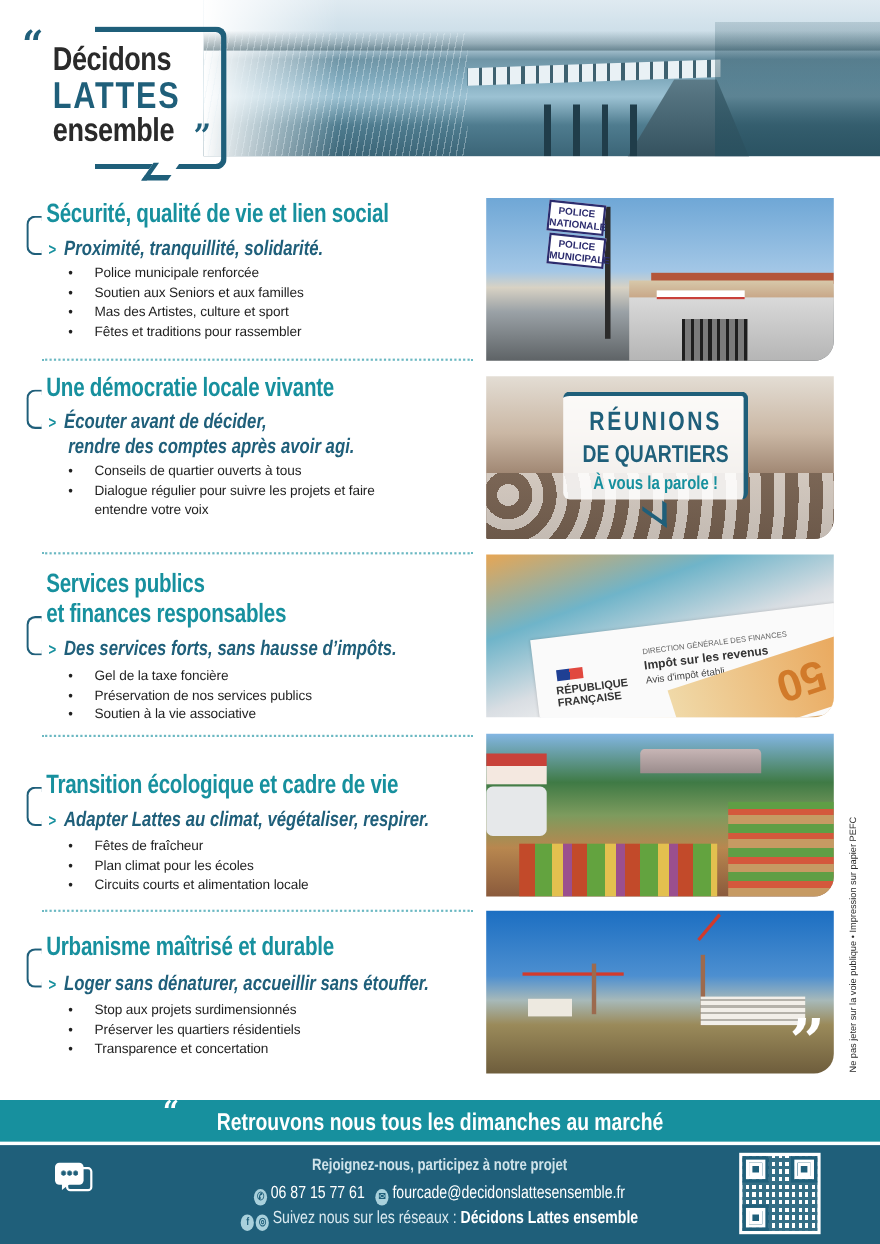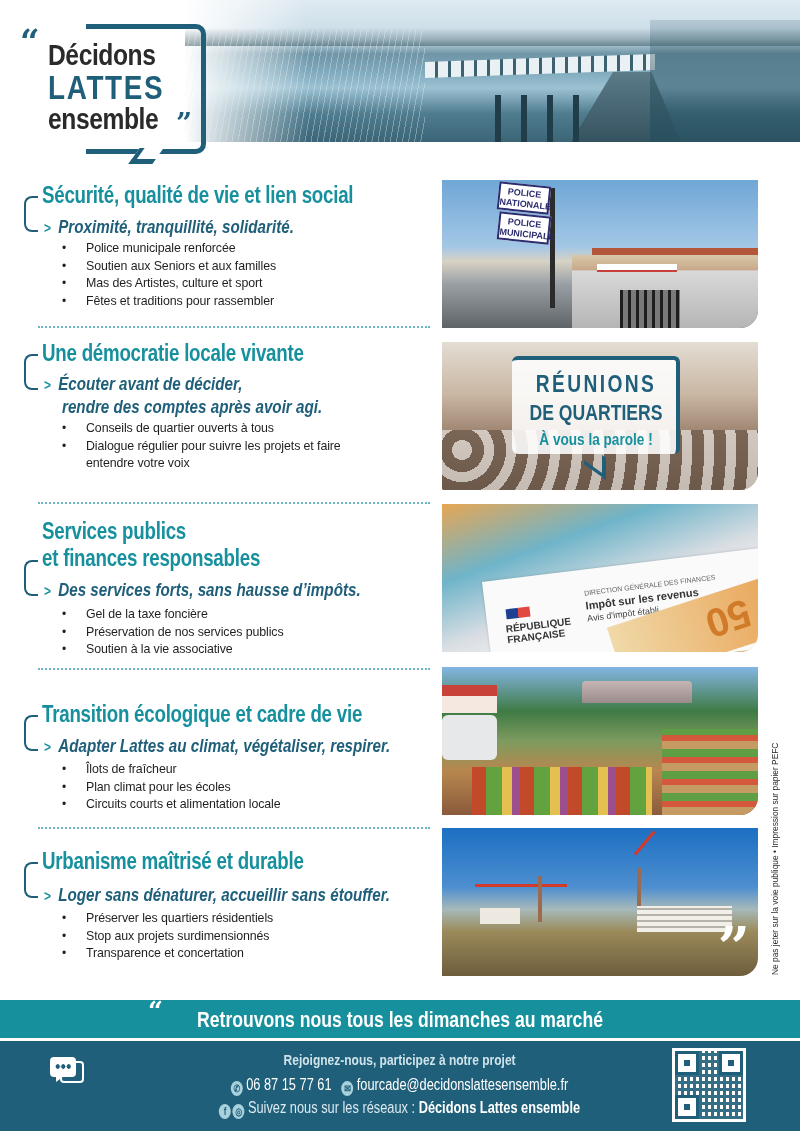--- a/index.html
+++ b/index.html
@@ -253,34 +253,34 @@
     <li>Soutien à la vie associative</li>
   </ul>
 </div>
 <div class="divider" style="top:668px;"></div>
 
 <div class="section" style="top:692px;height:120px;margin-top:9px;">
   <div class="bracket" style="top:14px;height:36px;"></div>
   <div class="sec-title" style="top:0px;">Transition écologique et cadre de vie</div>
   <div class="sec-sub" style="top:34px;"><span class="arrow">&gt;</span><span>Adapter Lattes au climat, végétaliser, respirer.</span></div>
   <ul class="bullets" style="top:60px;">
-    <li>Îlots de fraîcheur</li>
+    <li>Fêtes de fraîcheur</li>
     <li>Plan climat pour les écoles</li>
     <li>Circuits courts et alimentation locale</li>
   </ul>
 </div>
 <div class="divider" style="top:827px;"></div>
 
 <div class="section" style="top:848px;height:120px;">
   <div class="bracket" style="top:14px;height:36px;"></div>
   <div class="sec-title" style="top:0px;">Urbanisme maîtrisé et durable</div>
   <div class="sec-sub" style="top:36px;"><span class="arrow">&gt;</span><span>Loger sans dénaturer, accueillir sans étouffer.</span></div>
   <ul class="bullets" style="top:62px;">
+    <li>Stop aux projets surdimensionnés</li>
     <li>Préserver les quartiers résidentiels</li>
-    <li>Stop aux projets surdimensionnés</li>
     <li>Transparence et concertation</li>
   </ul>
 </div>
 
 <div class="photo photo-police">
   <div class="police-pole"></div>
   <div class="police-sign" style="left:56px;top:4px;transform:rotate(6deg);">POLICE NATIONALE</div>
   <div class="police-sign" style="left:56px;top:34px;transform:rotate(6deg);">POLICE MUNICIPALE</div>
   <div class="police-roof"></div>
   <div class="police-building"></div>

